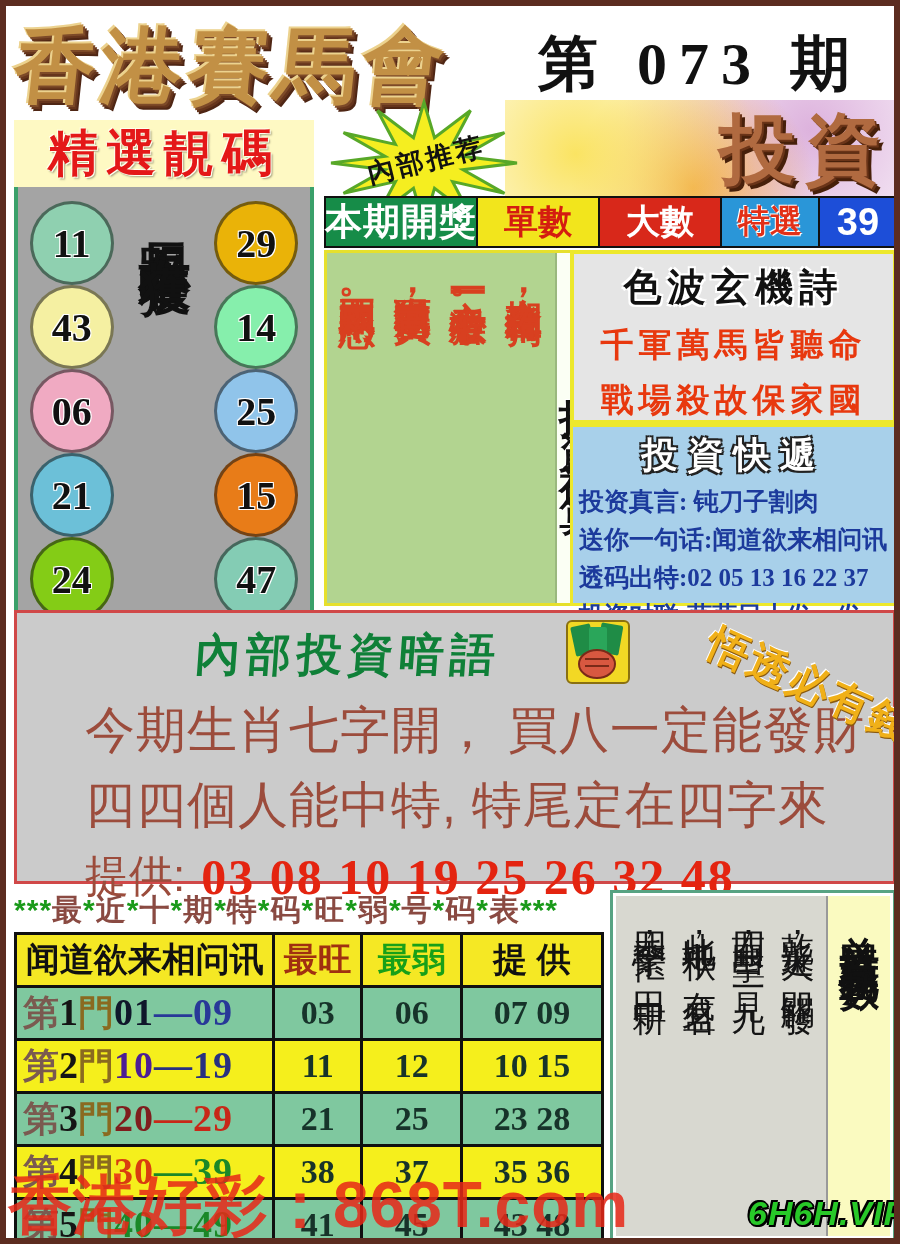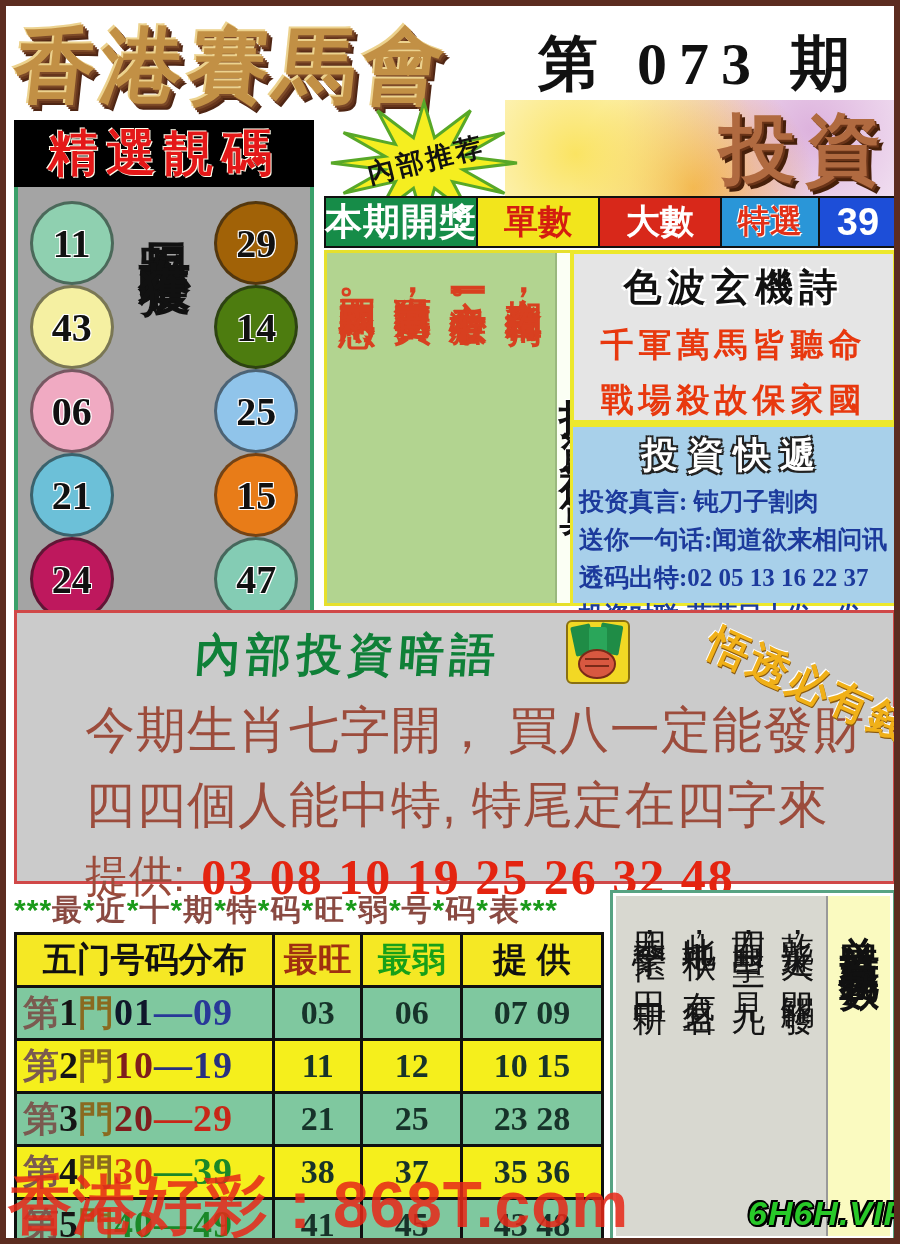--- a/index.html
+++ b/index.html
@@ -25,21 +25,21 @@
         #fff;}
   .invest{right:6px;bottom:-4px;font-size:76px;font-weight:900;color:#b06a40;letter-spacing:10px;
       text-shadow:2px 2px 0 #6a3418,5px 5px 0 #47200a;white-space:nowrap;}
   .badge{left:322px;top:92px;width:192px;height:130px;}
   .badge svg{position:absolute;left:0;top:0;}
   .badge-label{position:absolute;left:18px;top:44px;width:160px;text-align:center;
       font-size:27px;font-weight:900;color:#111;transform:rotate(-14deg);letter-spacing:3px;}
 
   
   .left-panel{left:8px;top:114px;width:300px;height:486px;display:flex;flex-direction:column;}
-  .left-panel-header{height:82px;background:#000000;display:flex;align-items:center;justify-content:center;}
+  .left-panel-header{height:82px;background:#fef9c3;display:flex;align-items:center;justify-content:center;}
   .left-panel-title{font-size:50px;font-weight:900;color:#e41818;letter-spacing:8px;
       text-shadow:1px 1px 0 #ffe,-1px -1px 0 #ffe,2px 2px 2px rgba(0,0,0,.35);}
   .left-panel-body{flex:1;background:#a4a4a4;border:4px solid #3aa06a;border-top:none;
       display:flex;justify-content:space-around;align-items:stretch;padding:14px 4px;}
   .ncol{display:flex;flex-direction:column;justify-content:space-between;align-items:center;}
   .ncircle{width:78px;height:78px;border-radius:50%;border:3px solid rgba(20,20,20,.55);
       display:flex;align-items:center;justify-content:center;font-size:40px;font-weight:900;color:#111;
       text-shadow:1px 1px 0 #fff,-1px -1px 0 #fff,1px -1px 0 #fff,-1px 1px 0 #fff;
       font-family:"Liberation Serif","DejaVu Serif",serif;}
   .vslogan{writing-mode:vertical-rl;text-orientation:upright;font-size:52px;font-weight:900;color:#111;
@@ -159,26 +159,26 @@
   <div class="abs left-panel">
     <div class="left-panel-header">
       <span class="left-panel-title">精選靚碼</span>
     </div>
     <div class="left-panel-body noise">
       <div class="ncol">
         <div class="ncircle" style="background: rgb(143, 208, 176);">11</div>
         <div class="ncircle" style="background: rgb(245, 240, 162);">43</div>
         <div class="ncircle" style="background: rgb(240, 170, 194);">06</div>
         <div class="ncircle" style="background: rgb(108, 192, 216);">21</div>
-        <div class="ncircle" style="background: #be185d;">24</div>
+        <div class="ncircle" style="background: #84cc16;">24</div>
       </div>
       <div class="vslogan">長跟必中有收獲</div>
       <div class="ncol">
-        <div class="ncircle" style="background: #a16207;">29</div>
-        <div class="ncircle" style="background: #4d7c0f;">14</div>
+        <div class="ncircle" style="background: #eab308;">29</div>
+        <div class="ncircle" style="background: #86efac;">14</div>
         <div class="ncircle" style="background: rgb(144, 196, 234);">25</div>
         <div class="ncircle" style="background: rgb(232, 124, 24);">15</div>
         <div class="ncircle" style="background: rgb(132, 204, 180);">47</div>
       </div>
     </div>
   </div>
 
   <div class="abs draw-row">
     <div class="seg seg-label">本期開獎</div>
     <div class="seg seg-t1">單數</div>
@@ -241,38 +241,38 @@
 
   <table class="abs stats-table">
     <colgroup>
         <col style="width:44%">
         <col style="width:15%">
         <col style="width:17%">
         <col style="width:24%">
       </colgroup>
     <thead>
       <tr>
-        <th>五门号码分布</th>
+        <th>闻道欲来相问讯</th>
         <th class="h-hot">最旺</th>
         <th class="h-weak">最弱</th>
         <th>提 供</th>
       </tr>
     </thead>
     <tbody>
       <tr>
         <td class="door-cell">
           <span class="d-pre">第</span><span class="d-no">1</span><span class="d-suf">門</span><span class="d-range" style="color: #0f172a;">01</span><span class="d-range" style="color: rgb(40, 56, 152);">—09</span>
         </td>
         <td>03</td>
         <td>06</td>
         <td>07 09</td>
       </tr>
       <tr>
         <td class="door-cell">
-          <span class="d-pre">第</span><span class="d-no">2</span><span class="d-suf">門</span><span class="d-range" style="color: #7f1d1d;">10</span><span class="d-range" style="color: rgb(40, 48, 128);">—19</span>
+          <span class="d-pre">第</span><span class="d-no">2</span><span class="d-suf">門</span><span class="d-range" style="color: #4c1d95;">10</span><span class="d-range" style="color: rgb(40, 48, 128);">—19</span>
         </td>
         <td>11</td>
         <td>12</td>
         <td>10 15</td>
       </tr>
       <tr>
         <td class="door-cell">
           <span class="d-pre">第</span><span class="d-no">3</span><span class="d-suf">門</span><span class="d-range" style="color: #7f1d1d;">20</span><span class="d-range" style="color: rgb(200, 40, 24);">—29</span>
         </td>
         <td>21</td>

